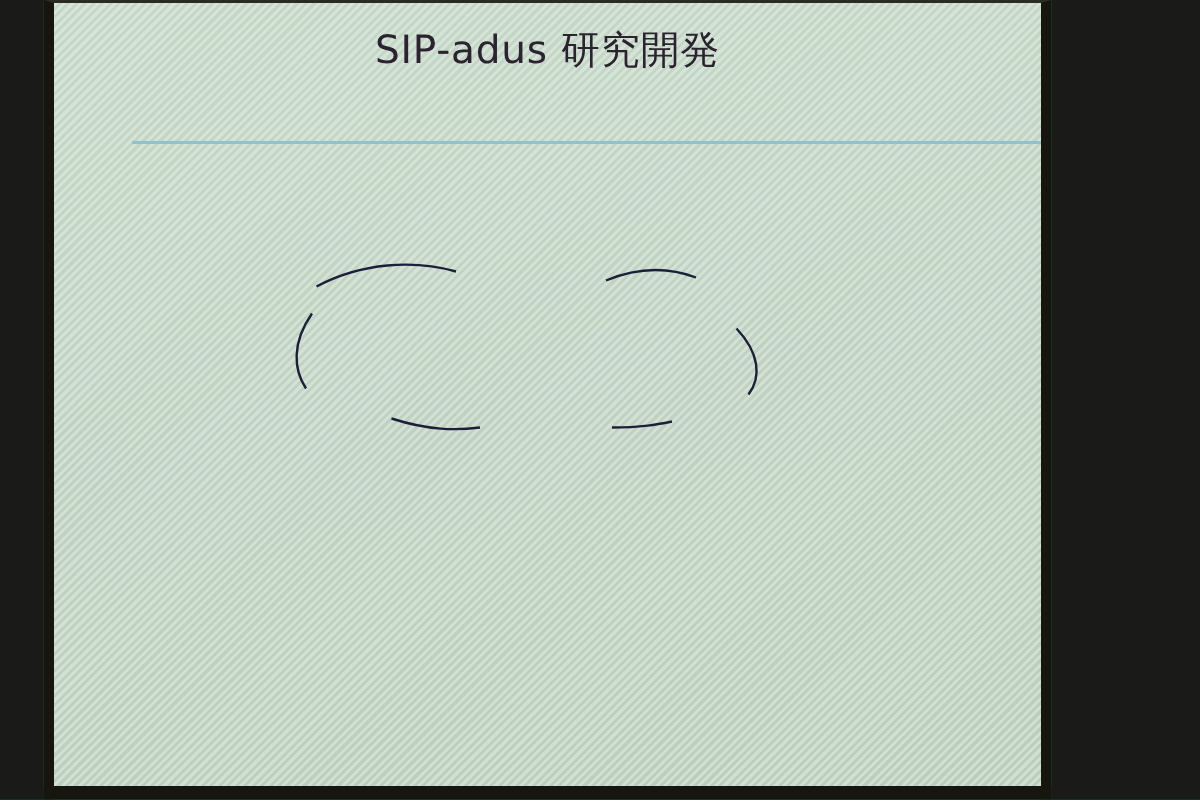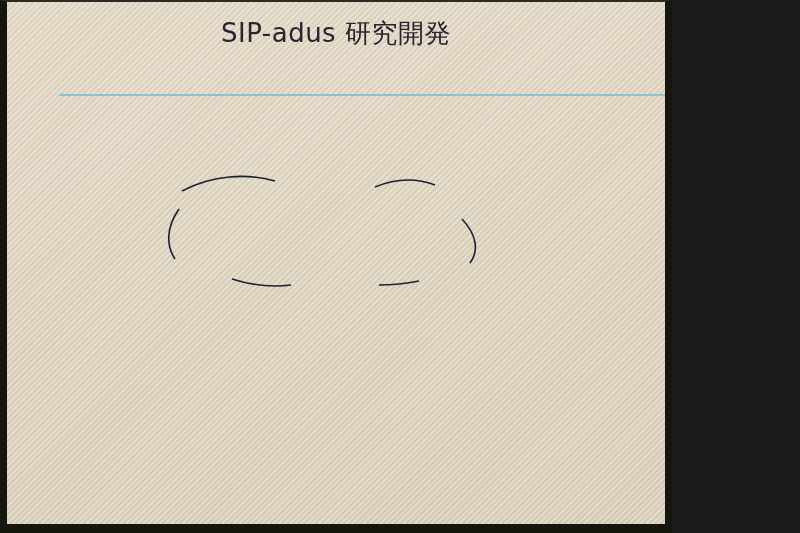--- a/index.html
+++ b/index.html
@@ -1,26 +1,26 @@
 <!DOCTYPE html>
 <html><head>
 <meta charset="utf-8">
 <style>
   html,body{margin:0;padding:0;background:#1a1a18;}
   body{width:800px;height:533px;overflow:hidden;
        font-family:"DejaVu Sans","Liberation Sans",sans-serif;}
 
   #slide{position:relative;width:672px;height:533px;
-         background:#a16207;
+         background:#15803d;
          box-sizing:border-box;
          border-left:7px solid #16160f;
          border-right:7px solid #16160f;
          border-top:2px solid #2b2b24;
          border-bottom:9px solid #16160f;
-         overflow:hidden;}
+         overflow:hidden;margin-left:29px;}
 
   
   #slide:before{content:"";position:absolute;inset:0;pointer-events:none;
     background:
       repeating-linear-gradient(135deg, rgba(255,255,255,.55) 0 2px, rgba(210,210,200,.25) 2px 4px),
       linear-gradient(170deg,#eeeee8 0%,#e6e6df 45%,#deded6 100%);
     opacity:.85;}
   #slide > *{position:relative;z-index:2;}
 
   .title{position:absolute;left:0;right:0;top:14px;text-align:center;

